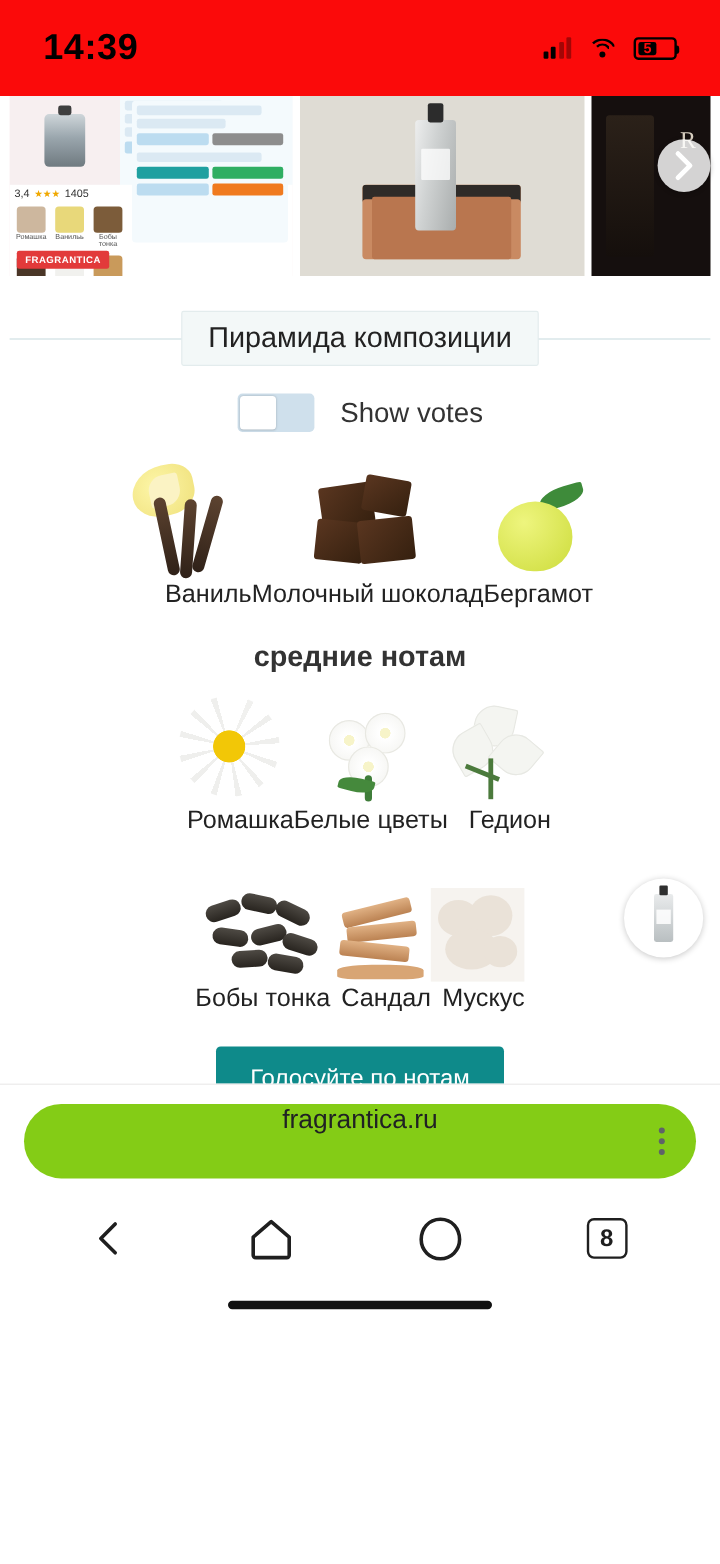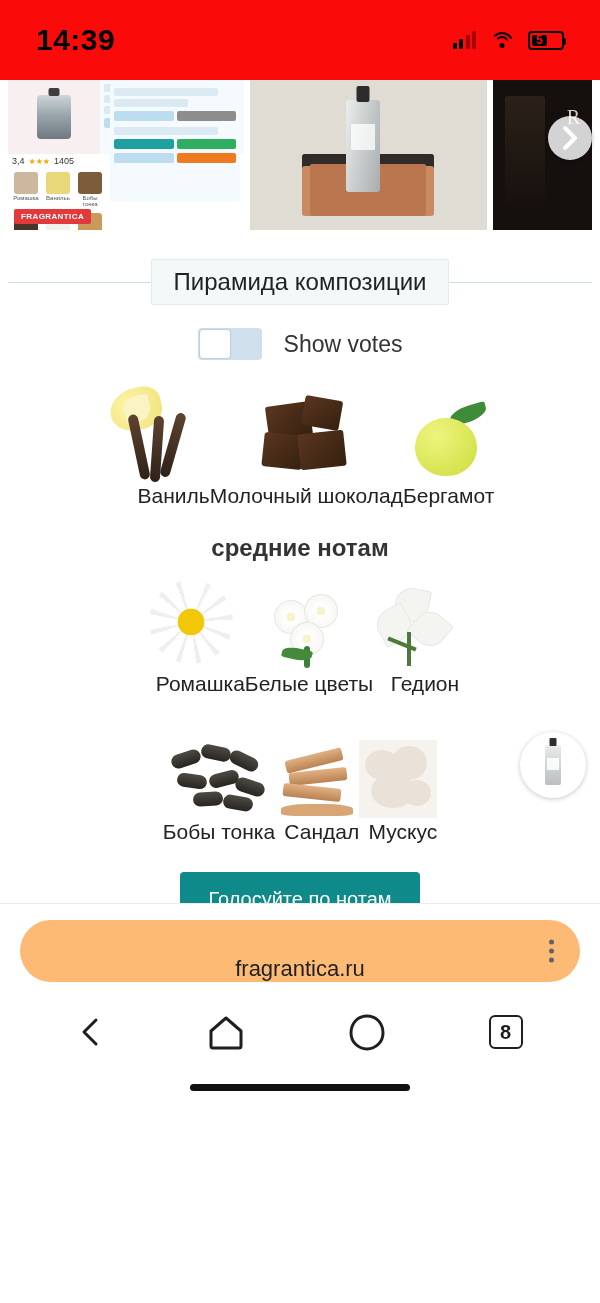--- a/index.html
+++ b/index.html
@@ -426,23 +426,23 @@
   
   .browser {
     position: absolute; left: 0; right: 0; bottom: 0;
     height: 200px;
     background: #fff;
     border-top: 1px solid #eceaea;
   }
   .urlbar {
     margin: 16px 20px 0;
     height: 62px;
-    background: #fdba74;
+    background: #84cc16;
     border-radius: 31px;
-    display: flex; align-items: flex-end; justify-content: center;
+    display: flex; align-items: flex-start; justify-content: center;
     position: relative;
   }
   .urlbar .url { font-size: 22px; color: #202124; }
   .kebab {
     position: absolute; right: 26px; top: 50%; transform: translateY(-50%);
     display: flex; flex-direction: column; gap: 4px;
   }
   .kebab i { width: 5px; height: 5px; border-radius: 50%; background: #5f6368; display: block; }
 
   .navbar {

